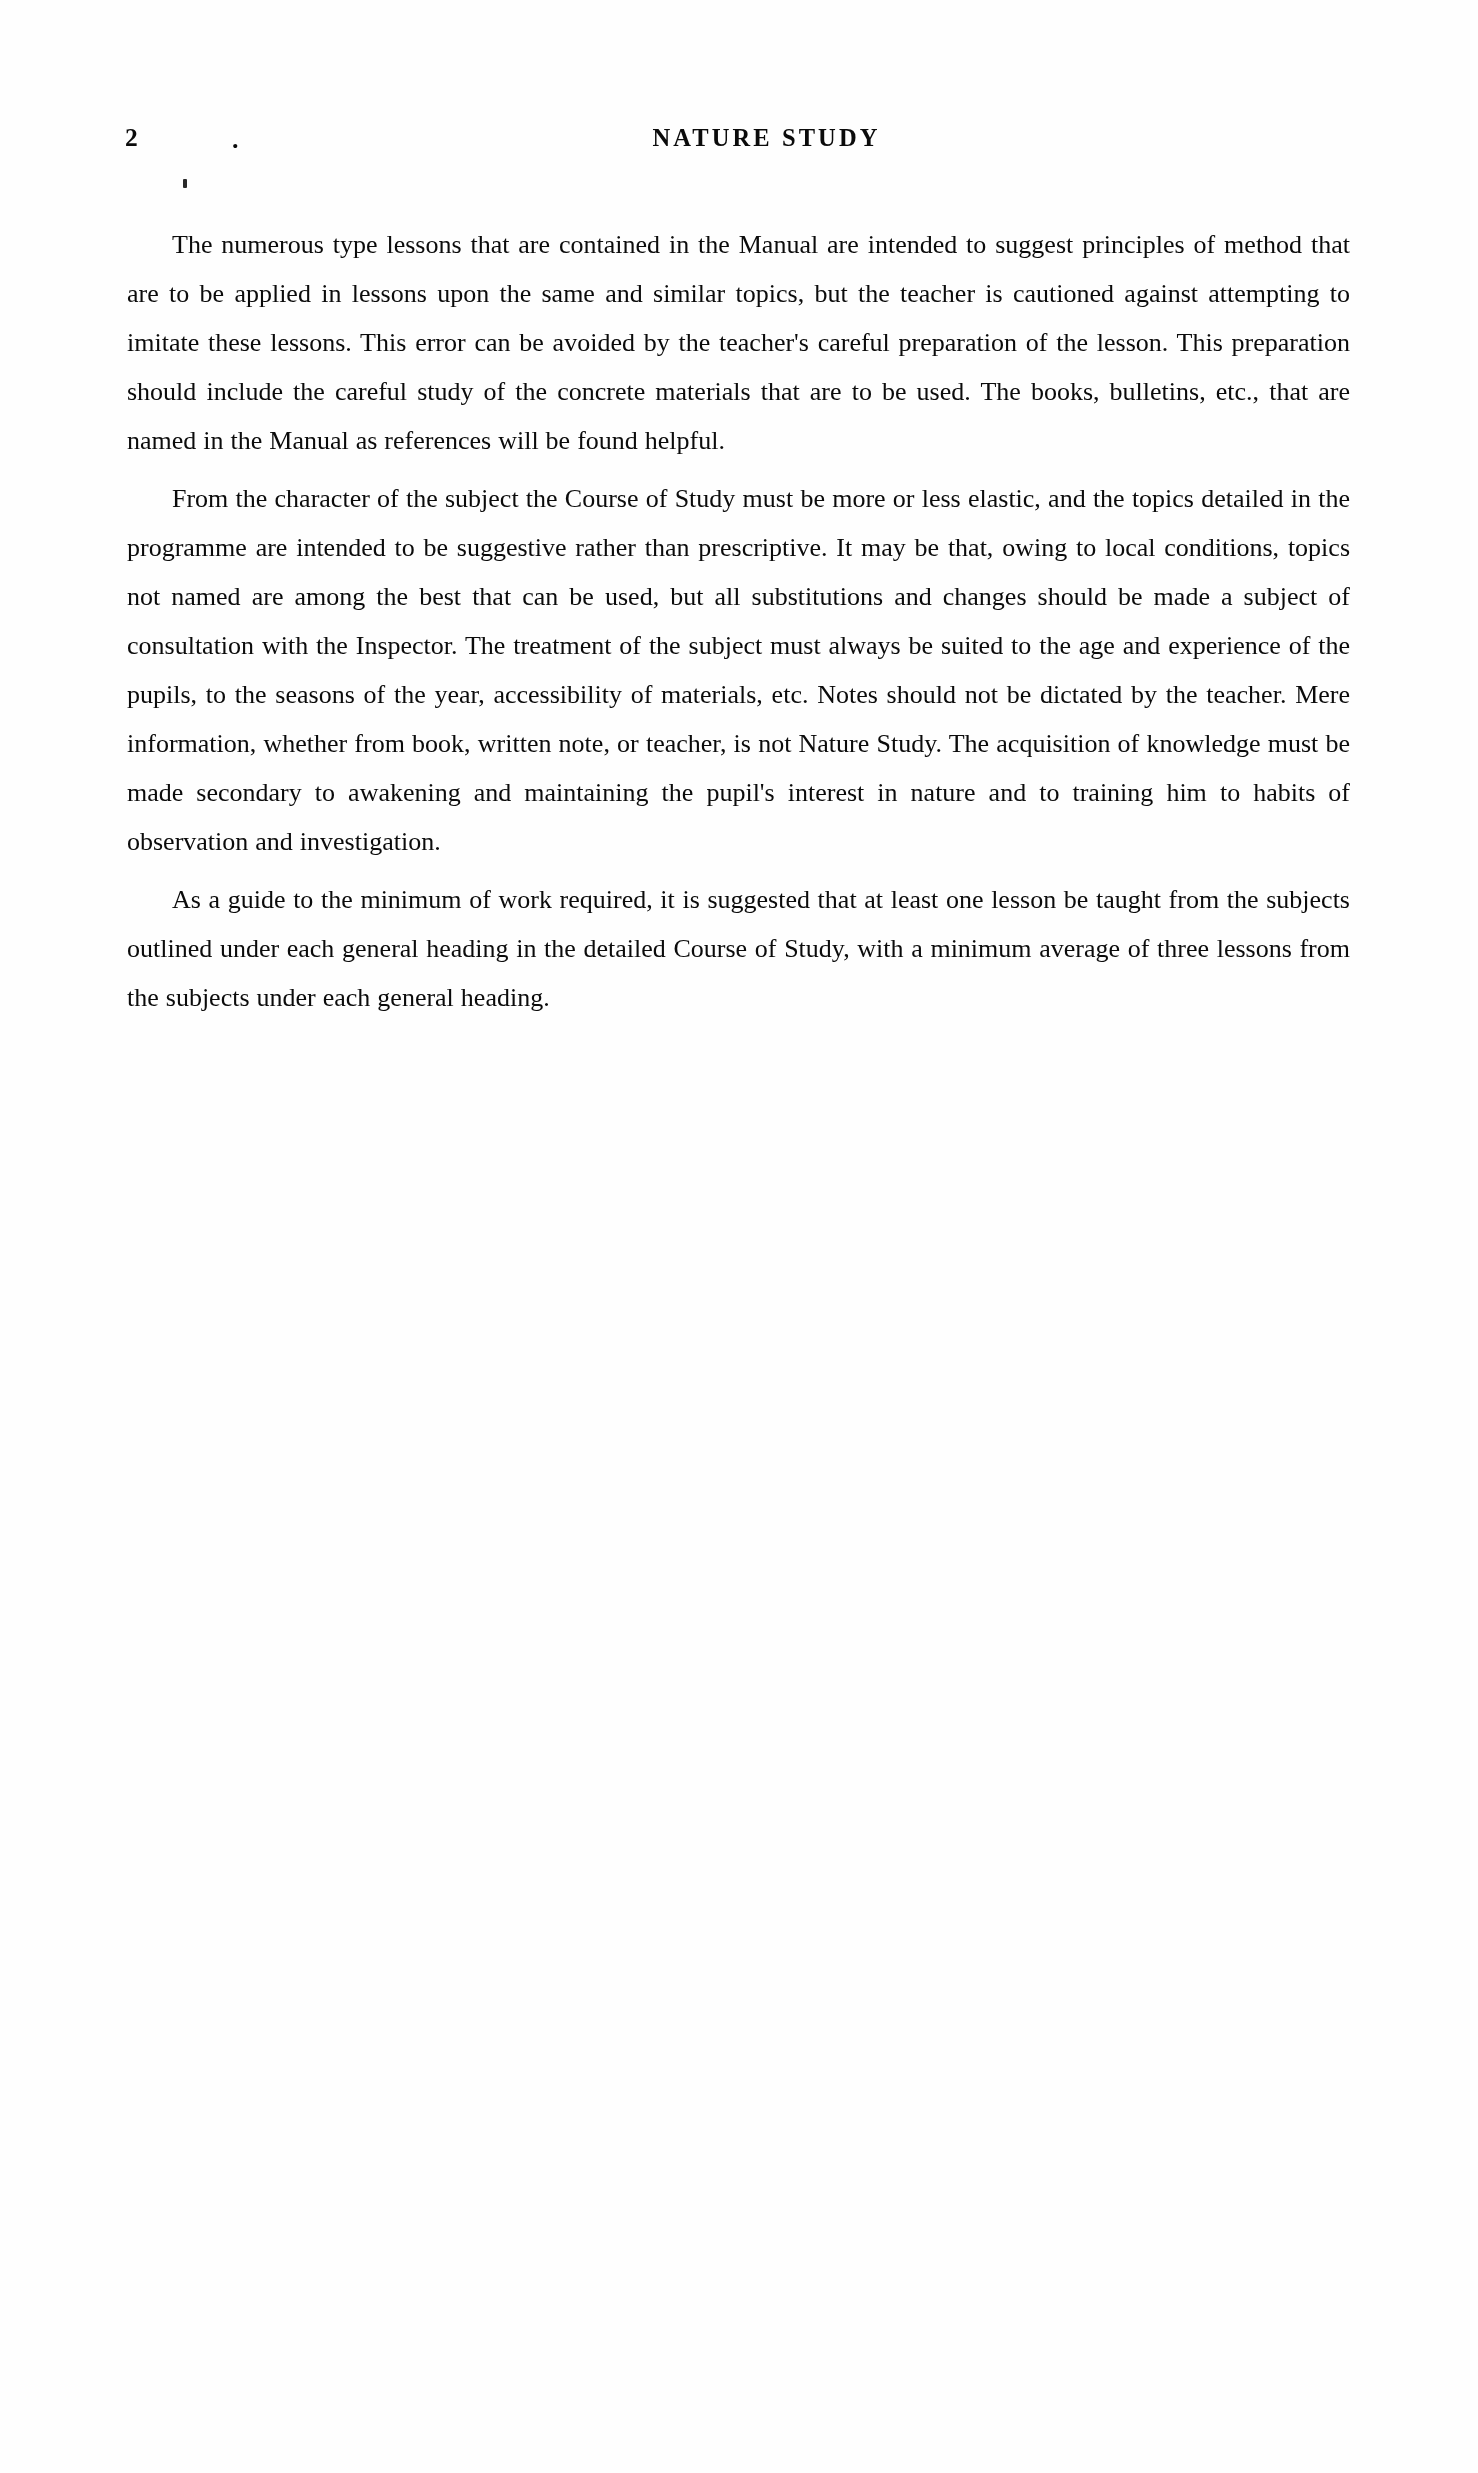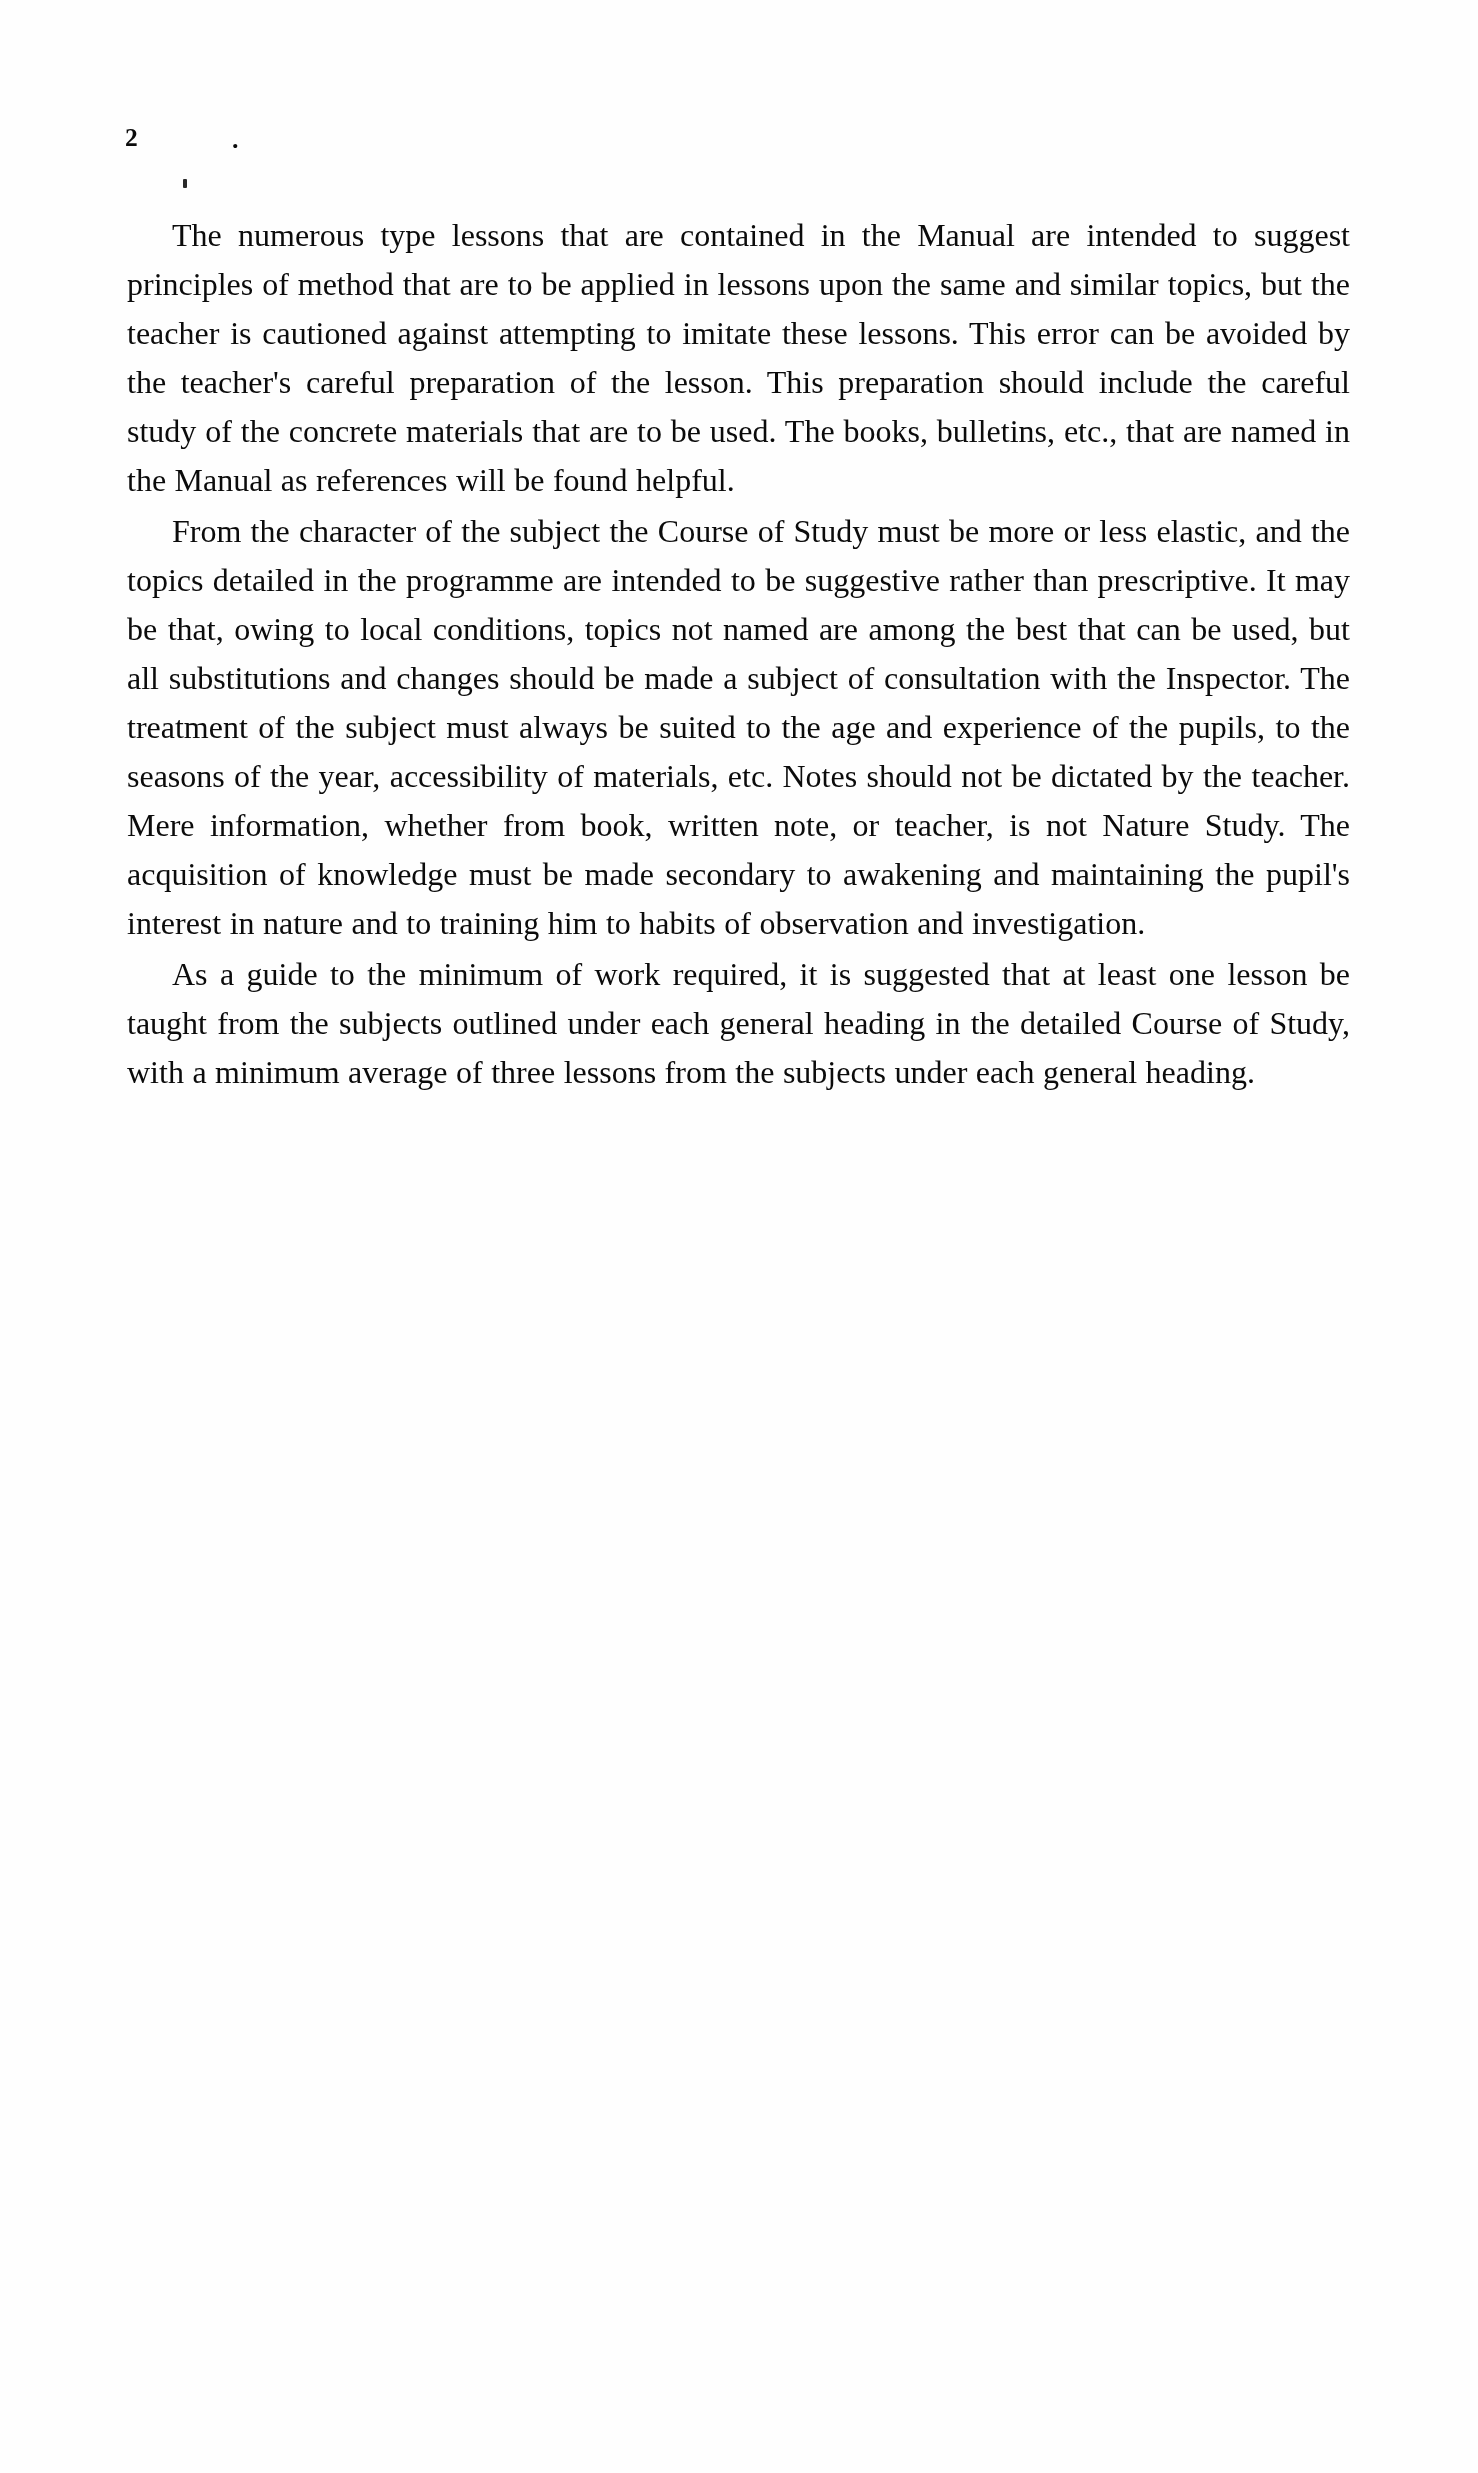--- a/index.html
+++ b/index.html
@@ -65,41 +65,42 @@
     background: #2a2a2a;
     border-radius: 1px;
   }
   .body-text {
     position: absolute;
     top: 211px;
     left: 127px;
     width: 1223px;
   }
   .para {
-    margin: 0 0 2px 0;
+    margin: 9px 0 2px 0;
     text-indent: 45px;
-    font-size: 32px;
+    font-size: 26px;
     line-height: 49px;
     text-align: justify;
     text-justify: inter-word;
     word-spacing: 0.5px;
     font-family: "Liberation Serif", serif;
   }
   .para:last-child {
     margin-bottom: 0;
   }
 </style>
 </head>
 <body>
 
 <div class="page">
 
   <div class="header">
     <span class="folio">2</span>
     <span class="folio-dot">·</span>
+    <span class="running-head">NATURE STUDY</span>
   </div>
 
   <div class="speck"></div>
 
   <div class="body-text">
     <p class="para">The numerous type lessons that are contained in the Manual are intended to suggest principles of method that are to be applied in lessons upon the same and similar topics, but the teacher is cautioned against attempting to imitate these lessons.  This error can be avoided by the teacher's careful preparation of the lesson.  This preparation should include the careful study of the concrete materials that are to be used.  The books, bulletins, etc., that are named in the Manual as references will be found helpful.</p>
     <p class="para">From the character of the subject the Course of Study must be more or less elastic, and the topics detailed in the programme are intended to be suggestive rather than prescriptive.  It may be that, owing to local conditions, topics not named are among the best that can be used, but all substitutions and changes should be made a subject of consultation with the Inspector.  The treatment of the subject must always be suited to the age and experience of the pupils, to the seasons of the year, accessibility of materials, etc.  Notes should not be dictated by the teacher. Mere information, whether from book, written note, or teacher, is not Nature Study.  The acquisition of knowledge must be made secondary to awakening and maintaining the pupil's interest in nature and to training him to habits of observation and investigation.</p>
     <p class="para">As a guide to the minimum of work required, it is suggested that at least one lesson be taught from the subjects outlined under each general heading in the detailed Course of Study, with a minimum average of three lessons from the subjects under each general heading.</p>
   </div>
 

